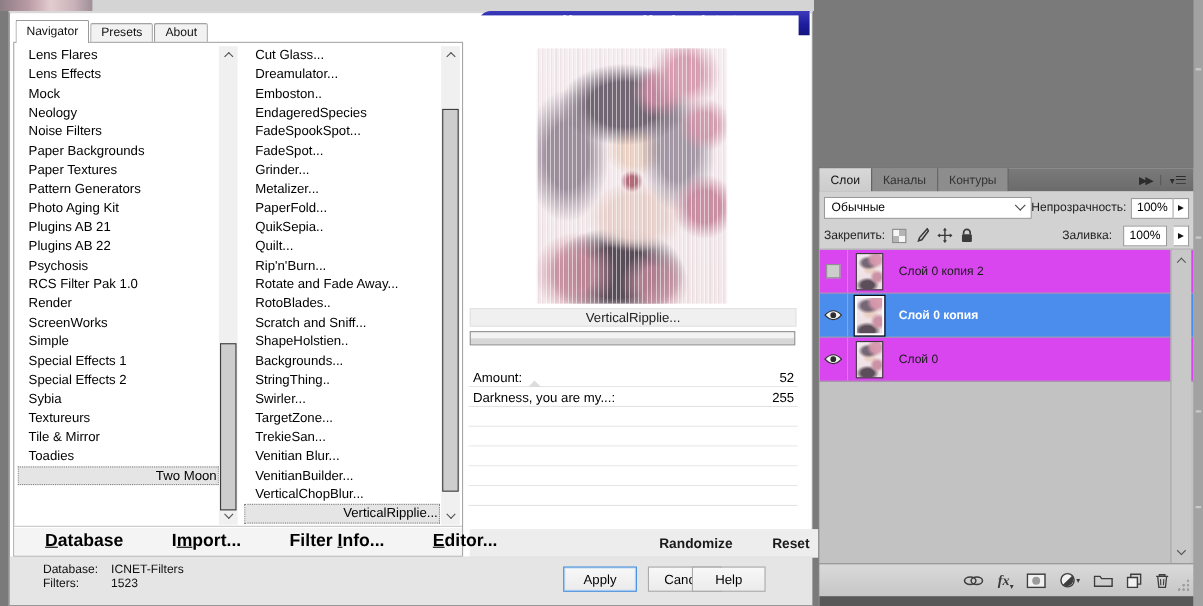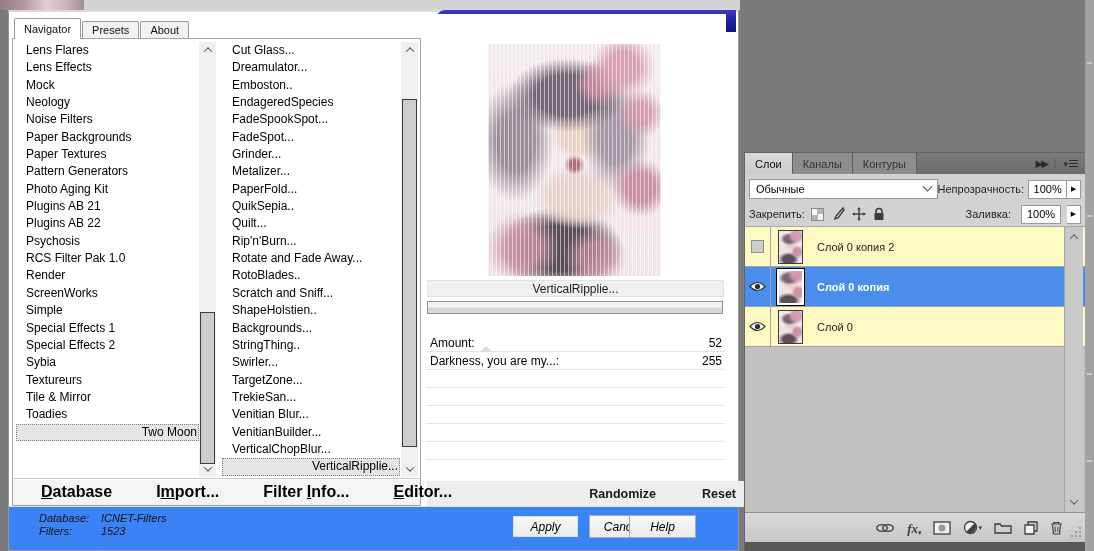--- a/index.html
+++ b/index.html
@@ -76,24 +76,24 @@
     border:1px solid #e2e2e2;font-size:12px;color:#222;text-align:center;padding-top:1px;}
   .fu-progress{position:absolute;left:1px;top:287px;width:296px;height:13px;
     border:1px solid #8e8e8e;background:linear-gradient(#f3f3f3 0 45%,#d7d7d7 55% 100%);}
   .fu-sliders{position:absolute;left:0;top:320px;width:299px;}
   .slider-row{position:relative;height:18px;border-bottom:1px solid #e3e3e3;font-size:12px;color:#000;
     display:flex;justify-content:space-between;align-items:center;padding:0 3px 0 4px;background:#fff;}
   .slider-row.empty{height:18px;}
   .slider-marker{position:absolute;bottom:-1px;width:0;height:0;
     border-left:6px solid transparent;border-right:6px solid transparent;border-bottom:6px solid #dcdcdc;}
   .fu-randbar{position:absolute;left:1px;top:467px;width:333px;height:26px;background:#ededed;
-    display:flex;align-items:center;justify-content:flex-end;gap:46px;padding-right:24px;}
+    display:flex;align-items:center;justify-content:flex-end;gap:36px;padding-right:24px;}
   .fu-flatbtn{font-size:12.5px;font-weight:bold;color:#1a1a1a;}
   
-  .fu-bottom{position:absolute;left:0;bottom:0;width:100%;height:44px;background:#3b82f6;border-top:1px solid #e3e3e3;font-style:italic;}
+  .fu-bottom{position:absolute;left:0;bottom:0;width:100%;height:44px;background:#e5e5e5;border-top:1px solid #e3e3e3;}
   .fu-status{position:absolute;left:30px;top:5px;font-size:11px;color:#111;line-height:13px;}
   .fu-status .row{display:flex;}
   .fu-status .lbl{width:62px;}
   .fu-btn{position:absolute;top:8px;width:67px;height:23px;background:linear-gradient(#f8f8f8,#ebebeb);
     border:1px solid #ababab;font-size:12px;color:#000;display:flex;align-items:center;justify-content:center;}
   .fu-btn.apply{left:503px;border:1px solid var(--apply-focus);box-shadow:inset 0 0 0 1px #cfe2f5;}
   .fu-btn.cancel{left:580px;}
   .fu-btn.help{left:620px;}
 
   
@@ -124,21 +124,21 @@
   .arr-btn{width:14px;height:19px;background:#fff;border:1px solid #9a9a9a;border-left:none;
     display:flex;align-items:center;justify-content:center;font-size:7px;color:#111;}
   .ps-row2{position:absolute;left:4px;top:30px;right:4px;height:20px;display:flex;align-items:center;gap:6px;}
   .lock-icos{display:flex;align-items:center;gap:7px;}
   .ico-checker{width:13px;height:13px;border:1px solid #8a8a8a;
     background:conic-gradient(#b5b5b5 25%,#f6f6f6 0 50%,#b5b5b5 0 75%,#f6f6f6 0);}
   .ps-row2 .lbl-right{margin-left:auto;margin-right:4px;}
   svg.ico{display:block;}
 
   .ps-list{position:absolute;left:0;top:74px;width:100%;height:285px;background:#c2c2c2;overflow:hidden;}
-  .layer-row{position:relative;height:40px;background:#fef9c3;border-bottom:1px solid #a2a2a2;
+  .layer-row{position:relative;height:40px;background:#d946ef;border-bottom:1px solid #a2a2a2;
     display:flex;align-items:center;}
   .layer-row.selected{background:var(--selection-blue);}
   .eye-cell{width:26px;height:100%;border-right:1px solid #a2a2a2;display:flex;align-items:center;justify-content:center;flex:none;}
   .vis-box{width:13px;height:13px;border:1px solid #8f8f8f;background:#cdcdcd;}
   .thumb-cell{width:38px;display:flex;align-items:center;justify-content:center;flex:none;}
   .thumb{width:25px;height:34px;border:1px solid #3c3c3c;
     background:
       radial-gradient(circle at 75% 15%,rgba(214,152,172,.95) 0 14%,rgba(214,152,172,0) 26%),
       radial-gradient(circle at 80% 65%,rgba(200,138,158,.9) 0 12%,rgba(200,138,158,0) 24%),
       radial-gradient(ellipse 40% 20% at 45% 25%,rgba(110,96,112,.95) 0 55%,rgba(110,96,112,0) 100%),

